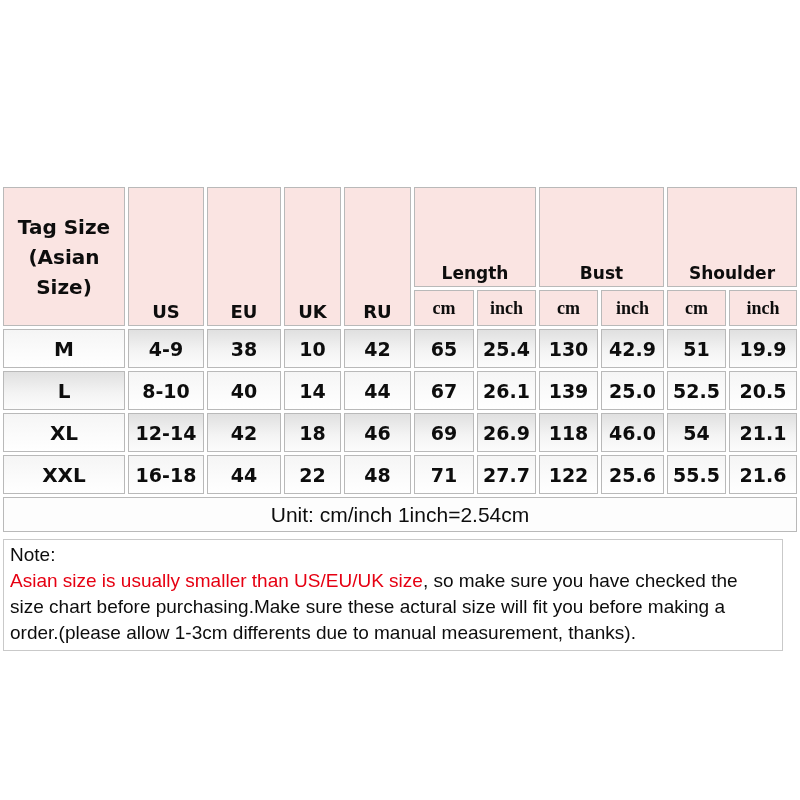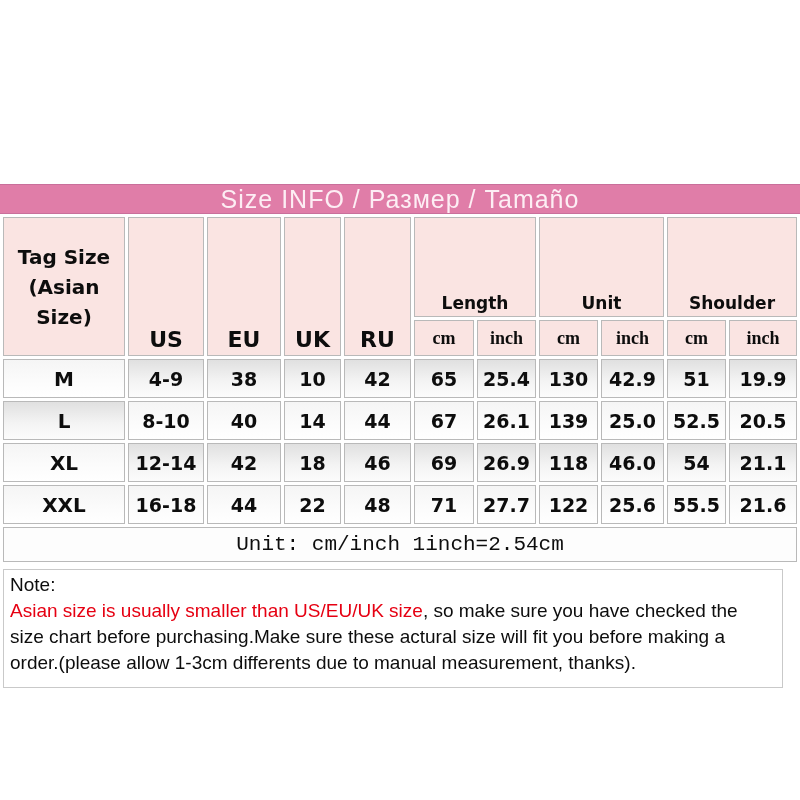--- a/index.html
+++ b/index.html
@@ -35,59 +35,56 @@
   table.size-table th, table.size-table td {
     border: 1px solid var(--cell-border, #b9b9b9);
     text-align: center;
     color: #0d0d0d;
     overflow: hidden;
     padding: 3px;
   }
 
   th.hdr { background: var(--header-pink, #fae4e2); font-weight: bold; }
   th.corner { font-size: 20px; line-height: 30px; padding: 0 8px; vertical-align: middle; }
-  th.sys   { font-size: 22px; vertical-align: bottom; padding-bottom: 4px; margin-top: 8px; }
+  th.sys   { font-size: 18px; vertical-align: bottom; padding-bottom: 4px; margin-top: 8px; }
   th.grp   { font-size: 17px; vertical-align: bottom; padding-bottom: 3px; height: 92px; }
   tr.subhdr th { font-size: 18px; height: 28px; background: var(--header-pink, #fae4e2); font-family: Liberation Serif, serif; }
 
   tbody td { height: 31px; font-size: 19px; font-weight: bold; }
   tbody td.lab { font-size: 20px; }
   .shade-d { background: linear-gradient(180deg, #e0e0e0 0%, #f3f3f3 55%, #fcfcfc 100%); }
   .shade-l { background: linear-gradient(180deg, #f5f5f5 0%, #fbfbfb 55%, #ffffff 100%); }
 
   td.unit {
     height: 27px;
     background: #fdfdfd;
-    font-family: Liberation Mono, monospace;
+    font-family: Liberation Sans, sans-serif;
     font-weight: normal;
     font-size: 21px;
     color: var(--accent-red, #e60012);
   }
 
   .note {
     margin: 4px 17px 0 3px;
     border: 1px solid #c9c9c9;
     background: #ffffff;
-    padding: 2px 6px 11px 6px;
+    padding: 2px 6px 4px 6px;
     font-family: "Liberation Sans", sans-serif;
     font-size: 19px;
     line-height: 26px;
     color: #0d0d0d;
     text-align: left;
   }
   .note .red { color: var(--accent-red, #e60012); }
 </style>
 </head>
 <body>
 
 <div class="page">
 
-  <div class="banner">
-    <span>Size INFO / Размер / Tamaño</span>
-  </div>
 
   <table class="size-table">
     <colgroup>
       <col style="width:122px">
         <col style="width:76px">
         <col style="width:74px">
       <col style="width:57px">
         <col style="width:67px">
         <col style="width:60px">
       <col style="width:59px">
@@ -97,21 +94,21 @@
         <col style="width:68px">
     </colgroup>
     <thead>
       <tr>
         <th rowspan="2" class="hdr corner">Tag Size (Asian Size)</th>
         <th rowspan="2" class="hdr sys">US</th>
         <th rowspan="2" class="hdr sys">EU</th>
         <th rowspan="2" class="hdr sys">UK</th>
         <th rowspan="2" class="hdr sys">RU</th>
         <th colspan="2" class="hdr grp">Length</th>
-        <th colspan="2" class="hdr grp">Unit</th>
+        <th colspan="2" class="hdr grp">Bust</th>
         <th colspan="2" class="hdr grp">Shoulder</th>
       </tr>
       <tr class="subhdr">
         <th>cm</th>
         <th>inch</th>
         <th>cm</th>
         <th>inch</th>
         <th>cm</th>
         <th>inch</th>
       </tr>

